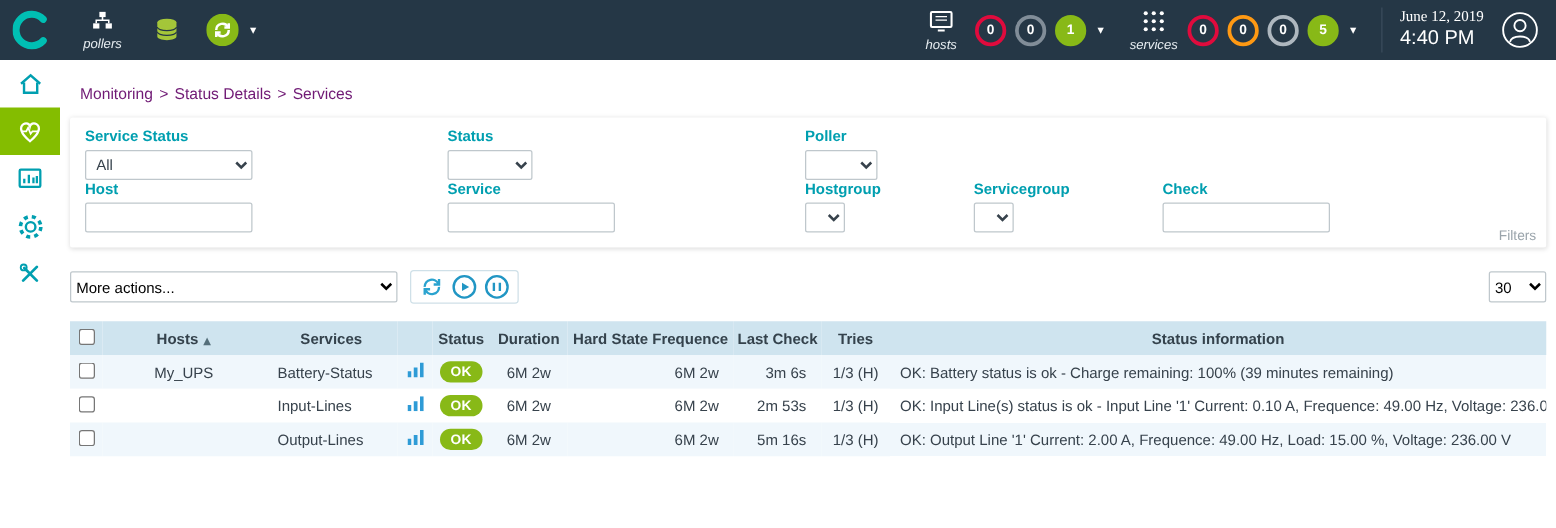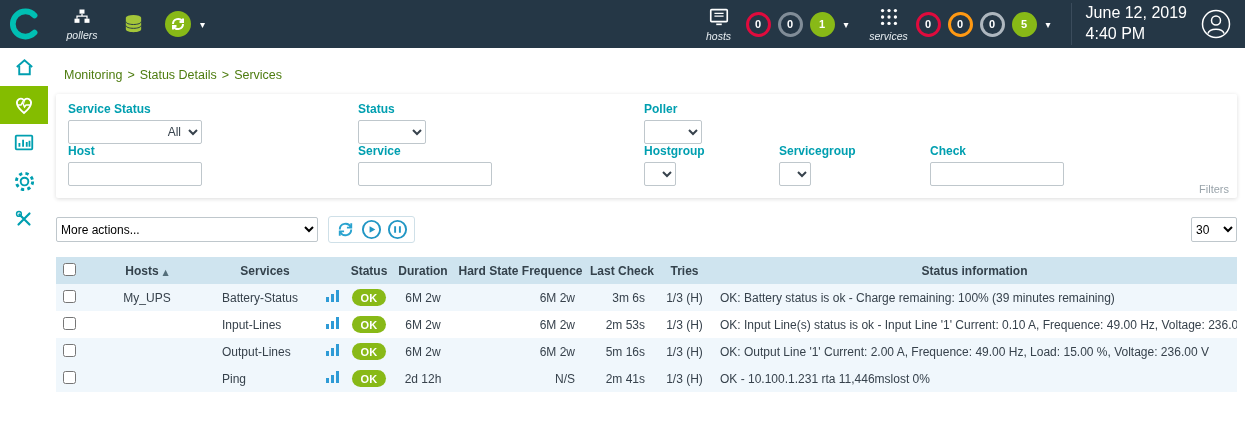--- a/index.html
+++ b/index.html
@@ -15,42 +15,42 @@
   .badge { width:25px; height:25px; border-radius:50%; border:3px solid #999; display:flex;
            align-items:center; justify-content:center; font-size:11px; font-weight:bold; color:#fff; cursor:pointer; }
   .b-down, .b-critical { border-color:#e00b3d; }
   .b-unreachable { border-color:#818d98; }
   .b-warning { border-color:#ff9913; }
   .b-unknown { border-color:#aeb7bf; }
   .b-up, .b-ok { border-color:#88b917; background:#88b917; }
   .chev { font-family:"DejaVu Sans", sans-serif; color:#fff; font-size:10px; margin-left:2px; cursor:pointer; }
   .spacer { flex:1; }
   .datetime { border-left:1px solid #3b4c5c; padding-left:14px; margin:0 14px 0 10px; line-height:1.3; }
-  .datetime .d { font-size:16px; }
+  .datetime .d { font-size:12px;font-family:Liberation Serif, serif; }
   .datetime .t { font-size:16px; }
   .profile { margin-right:14px; cursor:pointer; display:flex; }
 
   
   .sidebar { position:absolute; left:0; top:48px; width:48px; height:374px; background:#fff; }
   .side-item { height:38px; display:flex; align-items:center; justify-content:center; cursor:pointer; }
   .side-item.active { background:#84bd00; }
 
   
   .main { position:absolute; left:48px; top:48px; width:1197px; height:374px; }
-  .breadcrumb { padding:20px 0 12px 16px; font-size:12.5px; color:#4d7c0f; }
+  .breadcrumb { padding:20px 0 12px 16px; font-size:12.5px; color:#701a75; }
   .breadcrumb span { cursor:pointer; }
   .breadcrumb .sep { margin:0 5px; cursor:default; }
 
   
   .filter-panel { position:relative; margin-left:8px; width:1181px; height:104px; background:#fff;
                   box-shadow:0 1px 4px rgba(0,0,0,.14); border-radius:2px; }
   .f-group { position:absolute; }
   .f-label { display:block; font-weight:bold; font-size:12px; color:#009fb0; margin-bottom:4px; }
   .f-group select, .f-group input[type=text] { height:24px; font-size:12px; border:1px solid #bfc7cc;
-       border-radius:2px; background:#fff; color:#37424c; padding:0 4px;text-align:right; }
+       border-radius:2px; background:#fff; color:#37424c; padding:0 4px; }
   .filters-tag { position:absolute; right:8px; bottom:3px; color:#9aa4ab; font-size:11px; }
 
   
   .actions-bar { display:flex; align-items:center; margin:18px 8px 0 8px; width:1181px; }
   .actions-bar select { height:25px; font-size:12px; border:1px solid #bfc7cc; border-radius:2px; background:#fff; }
   .more-actions { width:262px; }
   .icon-group { display:flex; align-items:center; gap:5px; margin-left:10px; border:1px solid #cfe0e8;
                 border-radius:3px; padding:2px 6px; }
   .icon-btn { background:none; border:none; cursor:pointer; display:flex; padding:0; }
   .page-size { margin-left:auto; width:46px; }
@@ -363,33 +363,15 @@
         <rect x="10" y="0" width="3" height="12" fill="#2e9bd6"></rect>
       </svg>
     </td>
     <td class="c-status"><span class="ok-badge">OK</span></td>
     <td class="c-dur">6M 2w</td>
     <td class="c-hard">6M 2w</td>
     <td class="c-last">5m 16s</td>
     <td class="c-tries">1/3 (H)</td>
     <td class="c-info">OK: Output Line '1' Current: 2.00 A, Frequence: 49.00 Hz, Load: 15.00 %, Voltage: 236.00 V</td>
   </tr>
-        <tr class="odd">
-    <td class="c-check"><input type="checkbox" style=""></td>
-    <td class="c-host"></td>
-    <td class="c-svc">Ping</td>
-    <td class="c-graph">
-      <svg width="13" height="12" viewBox="0 0 13 12">
-        <rect x="0" y="7" width="3" height="5" fill="#2e9bd6"></rect>
-        <rect x="5" y="4" width="3" height="8" fill="#2e9bd6"></rect>
-        <rect x="10" y="0" width="3" height="12" fill="#2e9bd6"></rect>
-      </svg>
-    </td>
-    <td class="c-status"><span class="ok-badge">OK</span></td>
-    <td class="c-dur">2d 12h</td>
-    <td class="c-hard">N/S</td>
-    <td class="c-last">2m 41s</td>
-    <td class="c-tries">1/3 (H)</td>
-    <td class="c-info">OK - 10.100.1.231 rta 11,446mslost 0%</td>
-  </tr>
       </tbody>
   </table>
 </div>
 
 </body></html>

